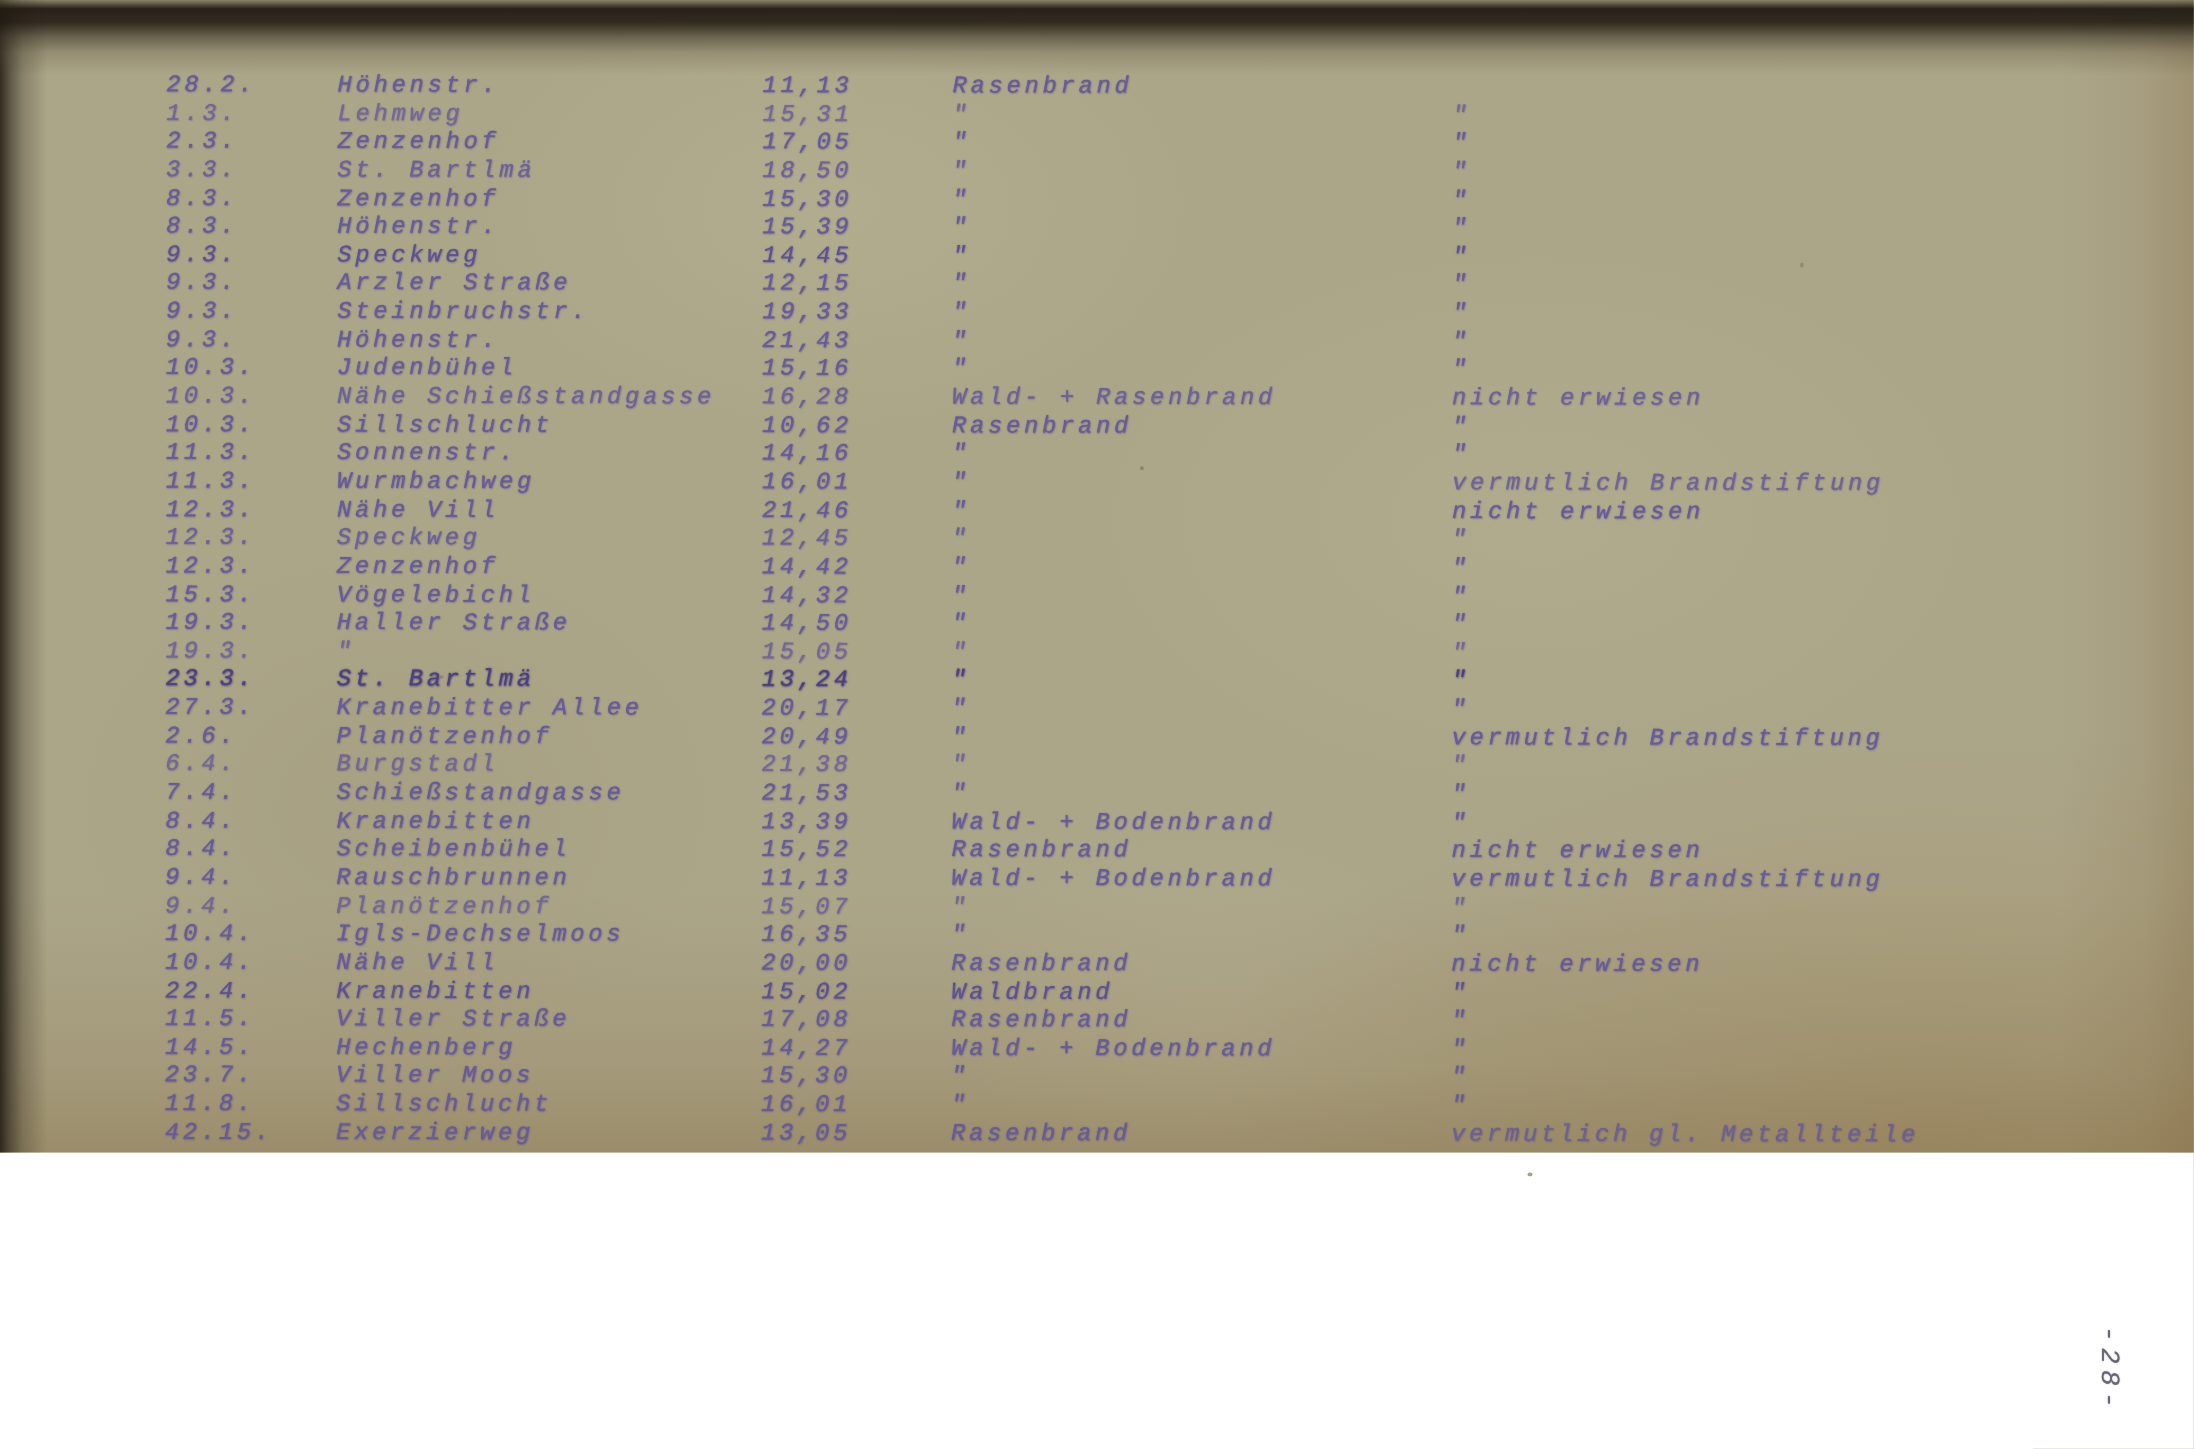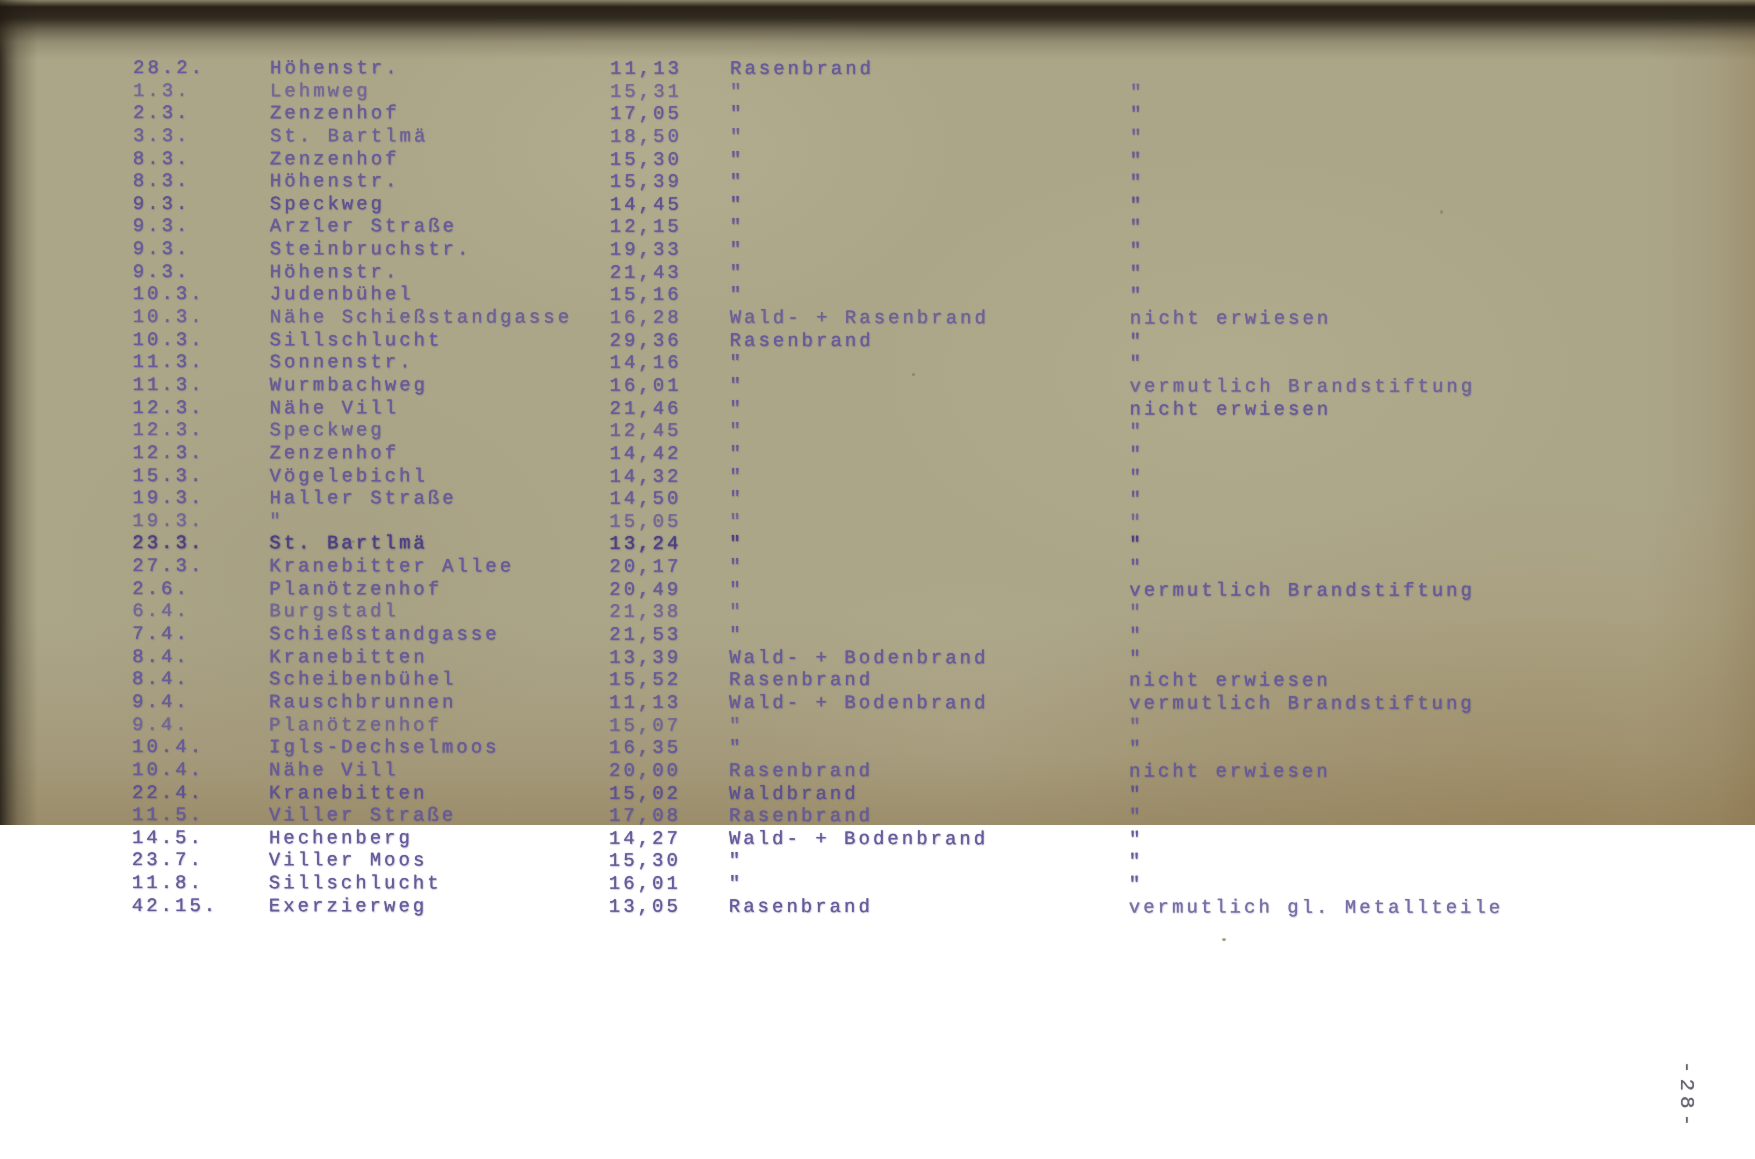--- a/index.html
+++ b/index.html
@@ -8,21 +8,21 @@
     width: 1755px;
     height: 1159px;
     overflow: hidden;
     font-family: "Liberation Mono", "DejaVu Sans Mono", monospace;
   }
 
   .scan {
     position: absolute;
     inset: 0;
     width: 1755px;
-    height: 825px;
+    height: 922px;
     background-color: #aca689;
     background-image:
       
       linear-gradient(180deg,
         rgba(110,104,80,0.55) 0px,
         rgba(32,26,18,0.95) 7px,
         rgba(32,26,18,0.88) 18px,
         rgba(55,47,34,0.55) 30px,
         rgba(80,70,50,0.25) 42px,
         rgba(80,70,50,0.0) 60px),
@@ -43,20 +43,21 @@
         rgba(128,100,58,0.18) 70px,
         rgba(128,100,58,0.0) 210px),
       
       radial-gradient(ellipse 900px 500px at 88% 98%,
         rgba(150,118,66,0.28), rgba(150,118,66,0.0) 65%),
       
       radial-gradient(420px 260px at 38% 18%, rgba(235,228,195,0.10), rgba(235,228,195,0) 70%),
       radial-gradient(520px 320px at 70% 45%, rgba(235,228,195,0.08), rgba(235,228,195,0) 70%),
       radial-gradient(380px 300px at 18% 70%, rgba(120,105,70,0.10), rgba(120,105,70,0) 70%),
       radial-gradient(300px 220px at 55% 88%, rgba(235,228,195,0.07), rgba(235,228,195,0) 70%);
+    font-style: italic;
   }
 
   .speck { position: absolute; border-radius: 50%; }
   .speck.s1 { left: 1222px; top: 938px; width: 4px; height: 3px; background: rgba(100,78,45,0.55); }
   .speck.s2 { left: 912px;  top: 373px; width: 3px; height: 3px; background: rgba(100,78,45,0.40); }
   .speck.s3 { left: 1440px; top: 210px; width: 3px; height: 4px; background: rgba(110,85,50,0.35); }
   .speck.s4 { left: 352px;  top: 540px; width: 3px; height: 3px; background: rgba(110,85,50,0.30); }
 
   .log {
     position: absolute;
@@ -77,21 +78,21 @@
     display: flex;
     height: 22.65px;
     line-height: 22.65px;
     white-space: pre;
   }
 
   .cell { flex: none; overflow: visible; }
   .c-date  { width: 137px; }
   .c-loc   { width: 340px; }
   .c-time  { width: 120px; }
-  .c-type  { width: 400px; }
+  .c-type  { width: 400px; margin-left: 32px; }
   .c-cause { flex: 1; }
 
   
   .row:nth-child(2),
   .row:nth-child(21),
   .row:nth-child(25),
   .row:nth-child(30) { opacity: 0.82; }
   .row:nth-child(4),
   .row:nth-child(12),
   .row:nth-child(17) { opacity: 0.90; }
@@ -203,21 +204,21 @@
       <div class="row">
     <span class="cell c-date">10.3.</span>
     <span class="cell c-loc">Nähe Schießstandgasse</span>
     <span class="cell c-time">16,28</span>
     <span class="cell c-type">Wald- + Rasenbrand</span>
     <span class="cell c-cause">nicht erwiesen</span>
   </div>
       <div class="row">
     <span class="cell c-date">10.3.</span>
     <span class="cell c-loc">Sillschlucht</span>
-    <span class="cell c-time">29,36</span>
+    <span class="cell c-time">10,62</span>
     <span class="cell c-type">Rasenbrand</span>
     <span class="cell c-cause">"</span>
   </div>
       <div class="row">
     <span class="cell c-date">11.3.</span>
     <span class="cell c-loc">Sonnenstr.</span>
     <span class="cell c-time">14,16</span>
     <span class="cell c-type">"</span>
     <span class="cell c-cause">"</span>
   </div>

